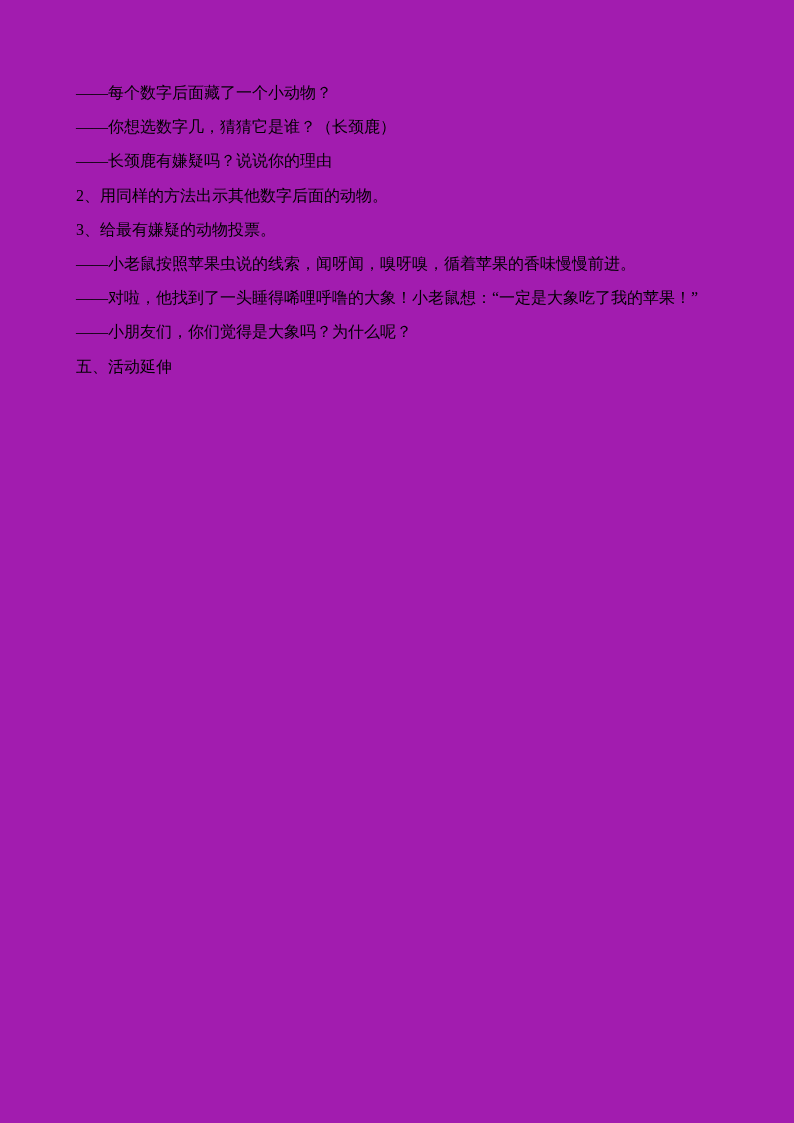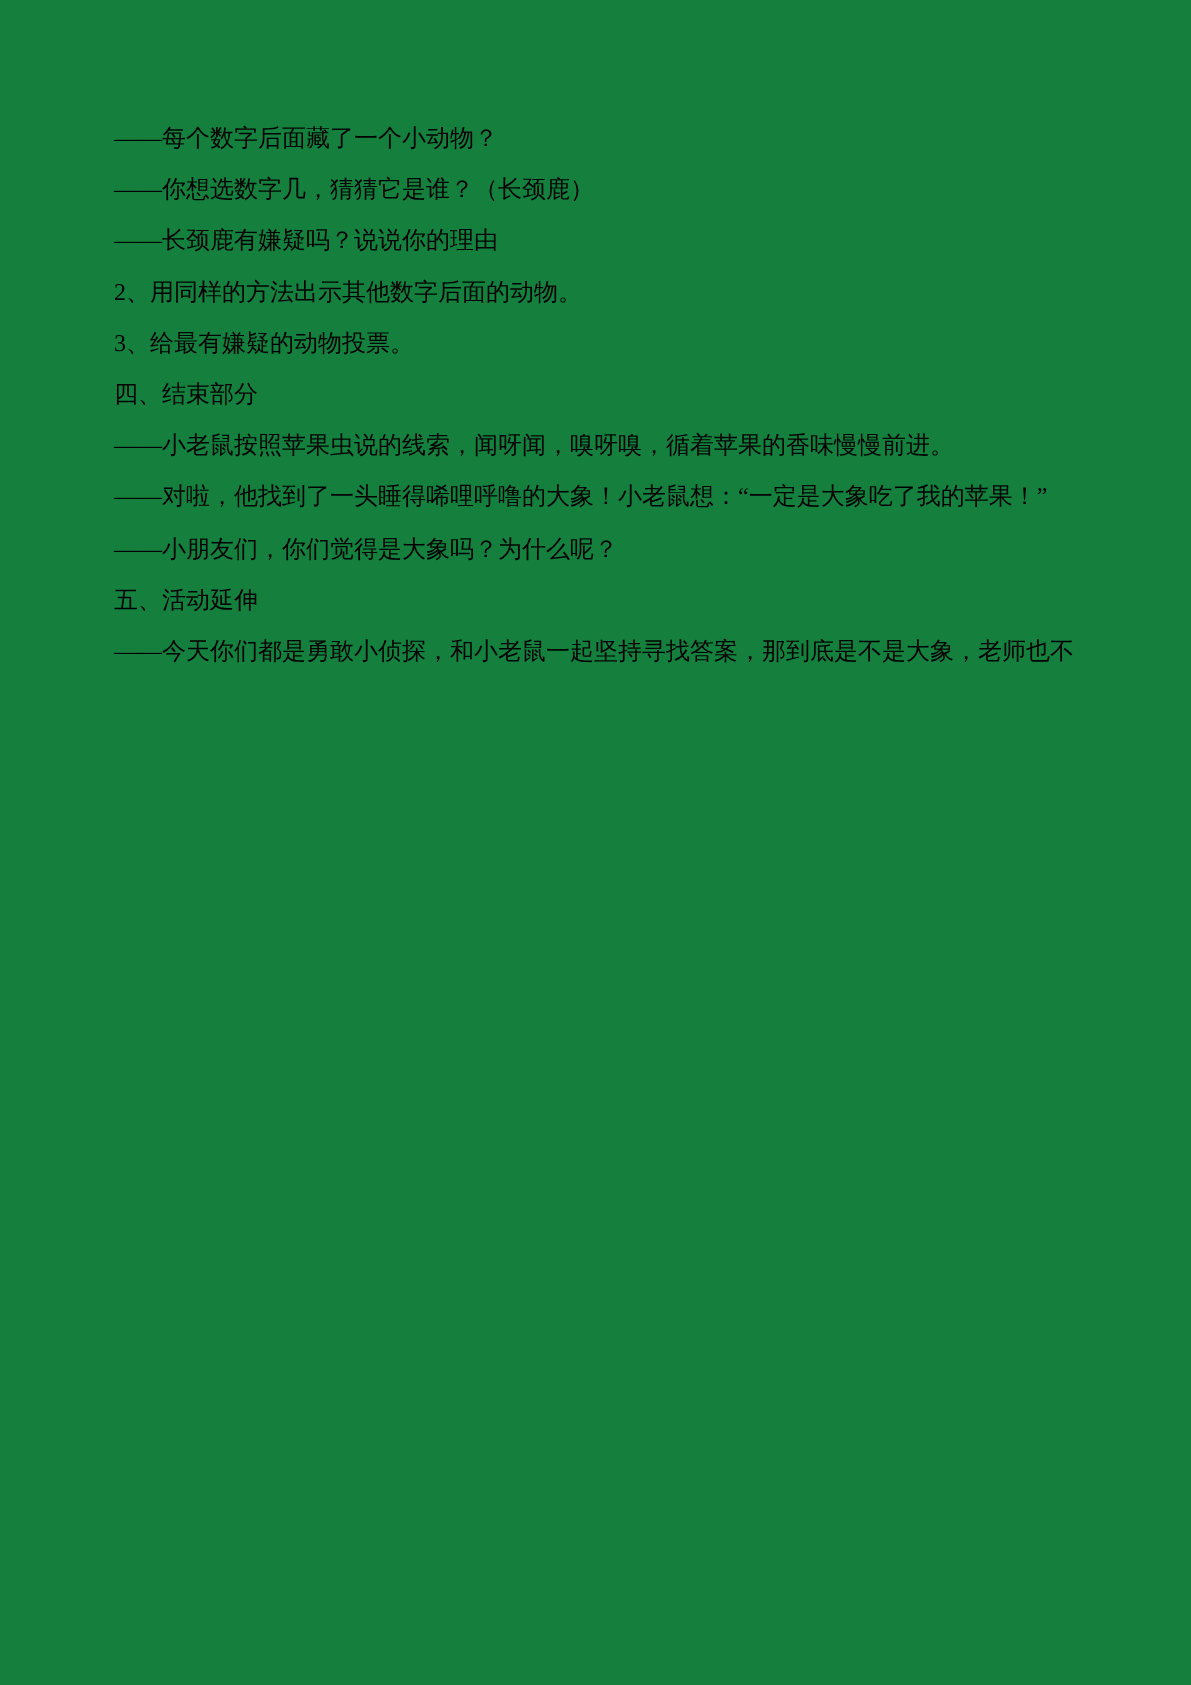--- a/index.html
+++ b/index.html
@@ -4,21 +4,21 @@
 <style>
   html, body {
     margin: 0;
     padding: 0;
     background: #ffffff;
   }
   .page {
     position: relative;
     width: 794px;
     height: 1123px;
-    background: #15803d;
+    background: #a21caf;
     overflow: hidden;
     font-family: "Liberation Serif", "DejaVu Serif", serif;
   }
   .doc-content {
     position: absolute;
     left: 76px;
     top: 76px;
     width: 648px;
   }
   .doc-line {
@@ -33,20 +33,18 @@
 </head>
 <body>
 
 <div class="page">
   <div class="doc-content">
     <div class="doc-line">——每个数字后面藏了一个小动物？</div>
     <div class="doc-line">——你想选数字几，猜猜它是谁？（长颈鹿）</div>
     <div class="doc-line">——长颈鹿有嫌疑吗？说说你的理由</div>
     <div class="doc-line">2、用同样的方法出示其他数字后面的动物。</div>
     <div class="doc-line">3、给最有嫌疑的动物投票。</div>
-    <div class="doc-line">四、结束部分</div>
     <div class="doc-line">——小老鼠按照苹果虫说的线索，闻呀闻，嗅呀嗅，循着苹果的香味慢慢前进。</div>
     <div class="doc-line">——对啦，他找到了一头睡得唏哩呼噜的大象！小老鼠想：“一定是大象吃了我的苹果！”</div>
     <div class="doc-line">——小朋友们，你们觉得是大象吗？为什么呢？</div>
     <div class="doc-line">五、活动延伸</div>
-    <div class="doc-line">——今天你们都是勇敢小侦探，和小老鼠一起坚持寻找答案，那到底是不是大象，老师也不</div>
   </div>
 </div>
 
 </body></html>

